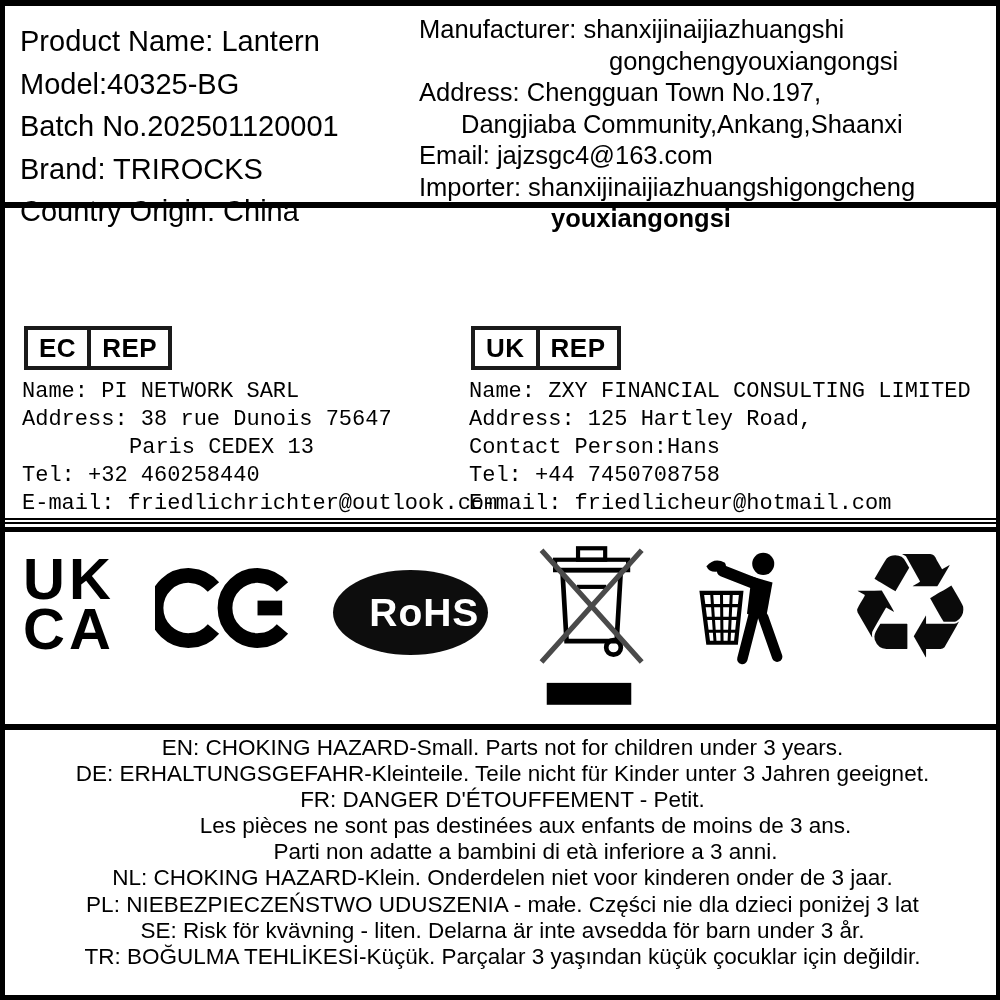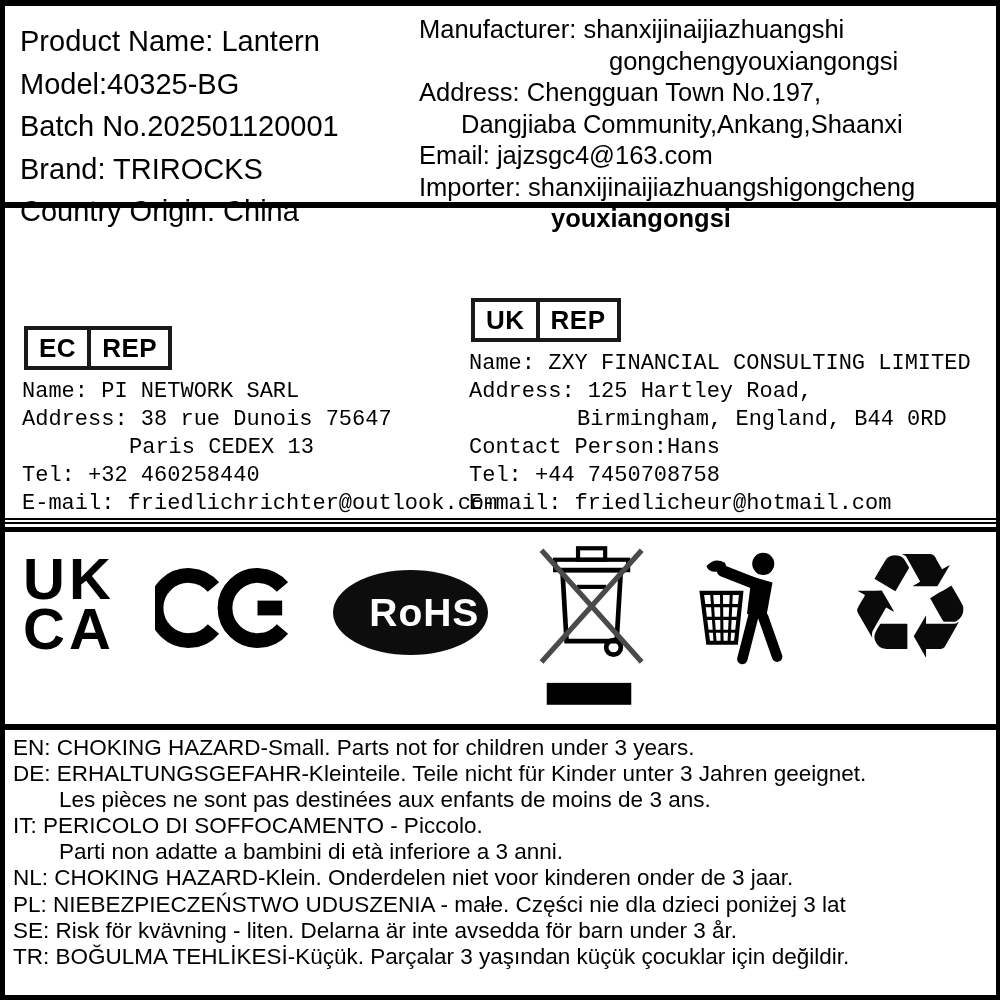--- a/index.html
+++ b/index.html
@@ -50,21 +50,21 @@
   .ce-wrap { margin-top:10px; }
   .rohs { width:155px; height:85px; background:#0d0d0d; border-radius:50%;
           display:flex; align-items:center; justify-content:center; margin-top:28px; }
   .rohs span { color:#fff; font-size:39px; font-weight:600; letter-spacing:1px;margin-left:27px; }
   .weee-wrap { margin-top:2px; }
   .tidy-wrap { margin-top:8px; }
   .recycle { font-family:"DejaVu Sans", sans-serif; font-size:146px; line-height:120px;
              margin-top:4px; color:#0a0a0a; }
 
   
-  .sec-warn { flex:1; padding:5px 4px 0 8px; }
+  .sec-warn { flex:1; padding:5px 4px 0 8px;text-align:center; }
   .warn-line { font-size:22.5px; line-height:26.1px; white-space:nowrap; }
   .warn-ind { padding-left:46px; }
 </style>
 </head>
 <body>
 
 <div class="sheet">
 
   <div class="sec-product">
     <div class="prod-col">
@@ -99,21 +99,20 @@
       <div class="rep-line">Tel: +32 460258440</div>
       <div class="rep-line">E-mail: friedlichrichter@outlook.com</div>
     </div>
     <div class="rep-col-right">
       <div class="rep-badge">
         <span class="rep-cell">UK</span>
         <span class="rep-cell rep-cell-right">REP</span>
       </div>
       <div class="rep-line">Name: ZXY FINANCIAL CONSULTING LIMITED</div>
       <div class="rep-line">Address: 125 Hartley Road,</div>
-      <div class="rep-line rep-ind-birm">Birmingham, England, B44 0RD</div>
       <div class="rep-line">Contact Person:Hans</div>
       <div class="rep-line">Tel: +44 7450708758</div>
       <div class="rep-line">E-mail: friedlicheur@hotmail.com</div>
     </div>
   </div>
 
   <div class="div-thin"></div>
   <div class="div-gap"></div>
   <div class="div-thin"></div>
   <div class="div-gap2"></div>
@@ -167,22 +166,22 @@
     <div class="recycle">
       <span>♻</span>
     </div>
   </div>
 
   <div class="div-thick"></div>
 
   <div class="sec-warn">
     <div class="warn-line">EN: CHOKING HAZARD-Small. Parts not for children under 3 years.</div>
     <div class="warn-line">DE: ERHALTUNGSGEFAHR-Kleinteile. Teile nicht für Kinder unter 3 Jahren geeignet.</div>
+    <div class="warn-line">FR: DANGER D'ÉTOUFFEMENT - Petit.</div>
     <div class="warn-line warn-ind">Les pièces ne sont pas destinées aux enfants de moins de 3 ans.</div>
-    <div class="warn-line">IT: PERICOLO DI SOFFOCAMENTO - Piccolo.</div>
     <div class="warn-line warn-ind">Parti non adatte a bambini di età inferiore a 3 anni.</div>
     <div class="warn-line">NL: CHOKING HAZARD-Klein. Onderdelen niet voor kinderen onder de 3 jaar.</div>
     <div class="warn-line">PL: NIEBEZPIECZEŃSTWO UDUSZENIA - małe. Części nie dla dzieci poniżej 3 lat</div>
     <div class="warn-line">SE: Risk för kvävning - liten. Delarna är inte avsedda för barn under 3 år.</div>
     <div class="warn-line">TR: BOĞULMA TEHLİKESİ-Küçük. Parçalar 3 yaşından küçük çocuklar için değildir.</div>
   </div>
 
 </div>
 
 </body></html>

